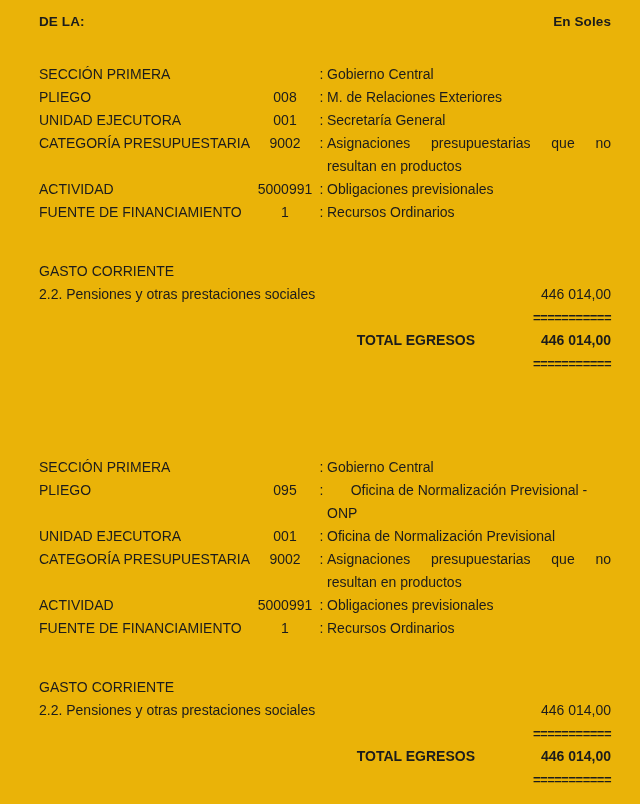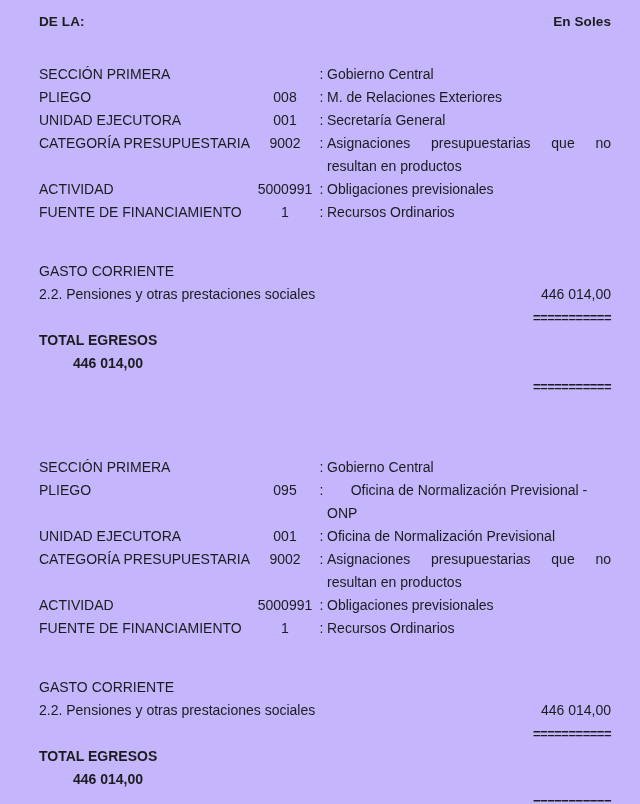--- a/index.html
+++ b/index.html
@@ -12,21 +12,21 @@
     height: 804px;
     font-family: "Liberation Sans", sans-serif;
     color: #1c1c1c;
     -webkit-font-smoothing: antialiased;
   }
   .page {
     position: relative;
     width: 640px;
     height: 804px;
     overflow: hidden;
-    background: #c4b5fd;
+    background: #eab308;
   }
 
   
   .block {
     position: absolute;
     left: 39px;
     width: 572px;
   }
 
   .section-head {
@@ -100,21 +100,20 @@
     text-align: right;
     min-width: 104px;
   }
 
   .total-row {
     display: flex;
     justify-content: flex-end;
     align-items: baseline;
     font-weight: bold;
     font-size: 14px;
-    flex-direction: column;
   }
   .total-row .total-label {
     white-space: nowrap;
     margin-right: 32px;
   }
   .total-row .total-amount {
     text-align: right;
     white-space: nowrap;
     min-width: 104px;
   }

